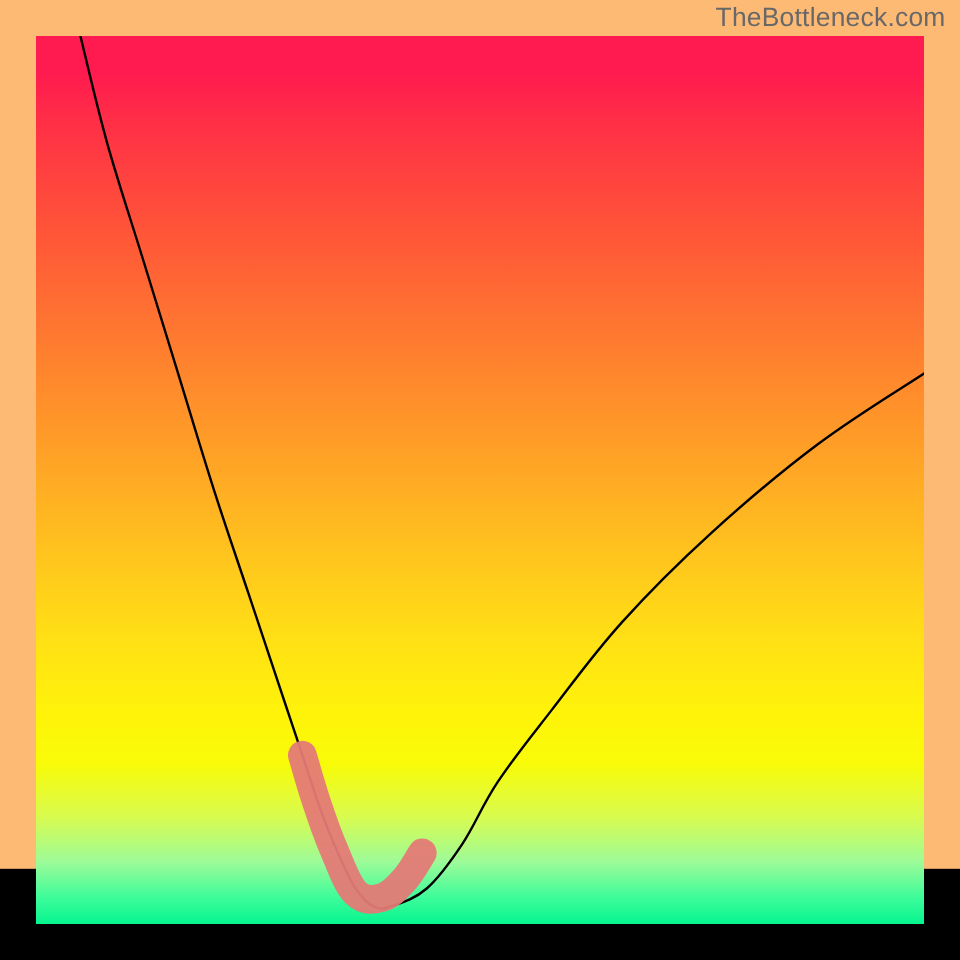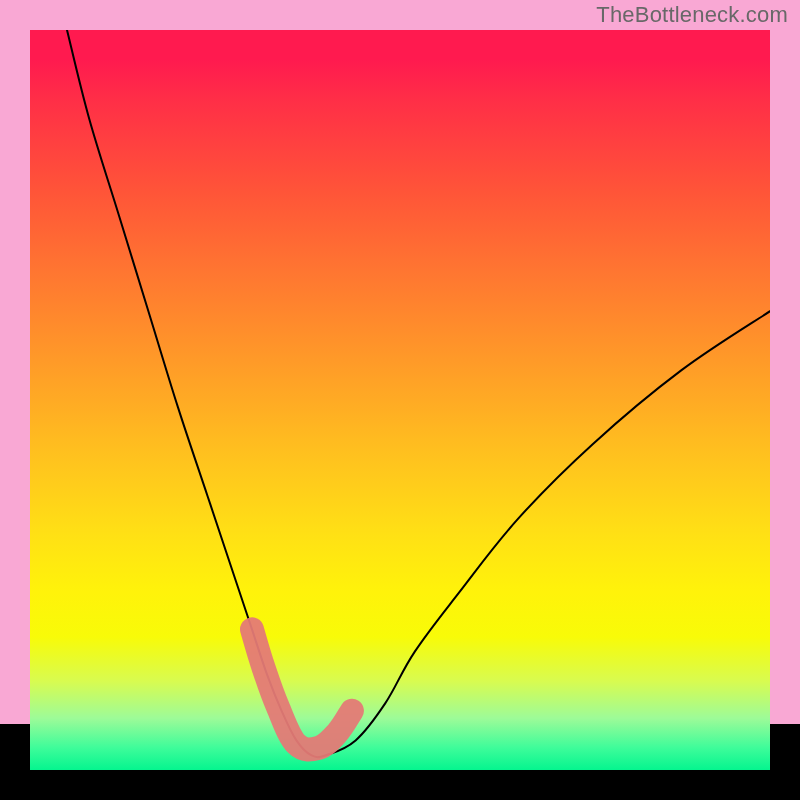--- a/index.html
+++ b/index.html
@@ -9,21 +9,21 @@
     height: 800px;
     background: #000;
     overflow: hidden;
     font-family: Arial, Helvetica, sans-serif;
   }
   .frame {
     position: absolute;
     left: 0; top: 0;
     width: 800px;
     height: 724px;
-    background: #f9a8d4;
+    background: #fdba74;
   }
   .watermark {
     position: absolute;
     top: 2px;
     right: 12px;
     color: #686868;
     font-size: 22px;
     font-weight: 500;
     letter-spacing: 0.2px;
     z-index: 5;

